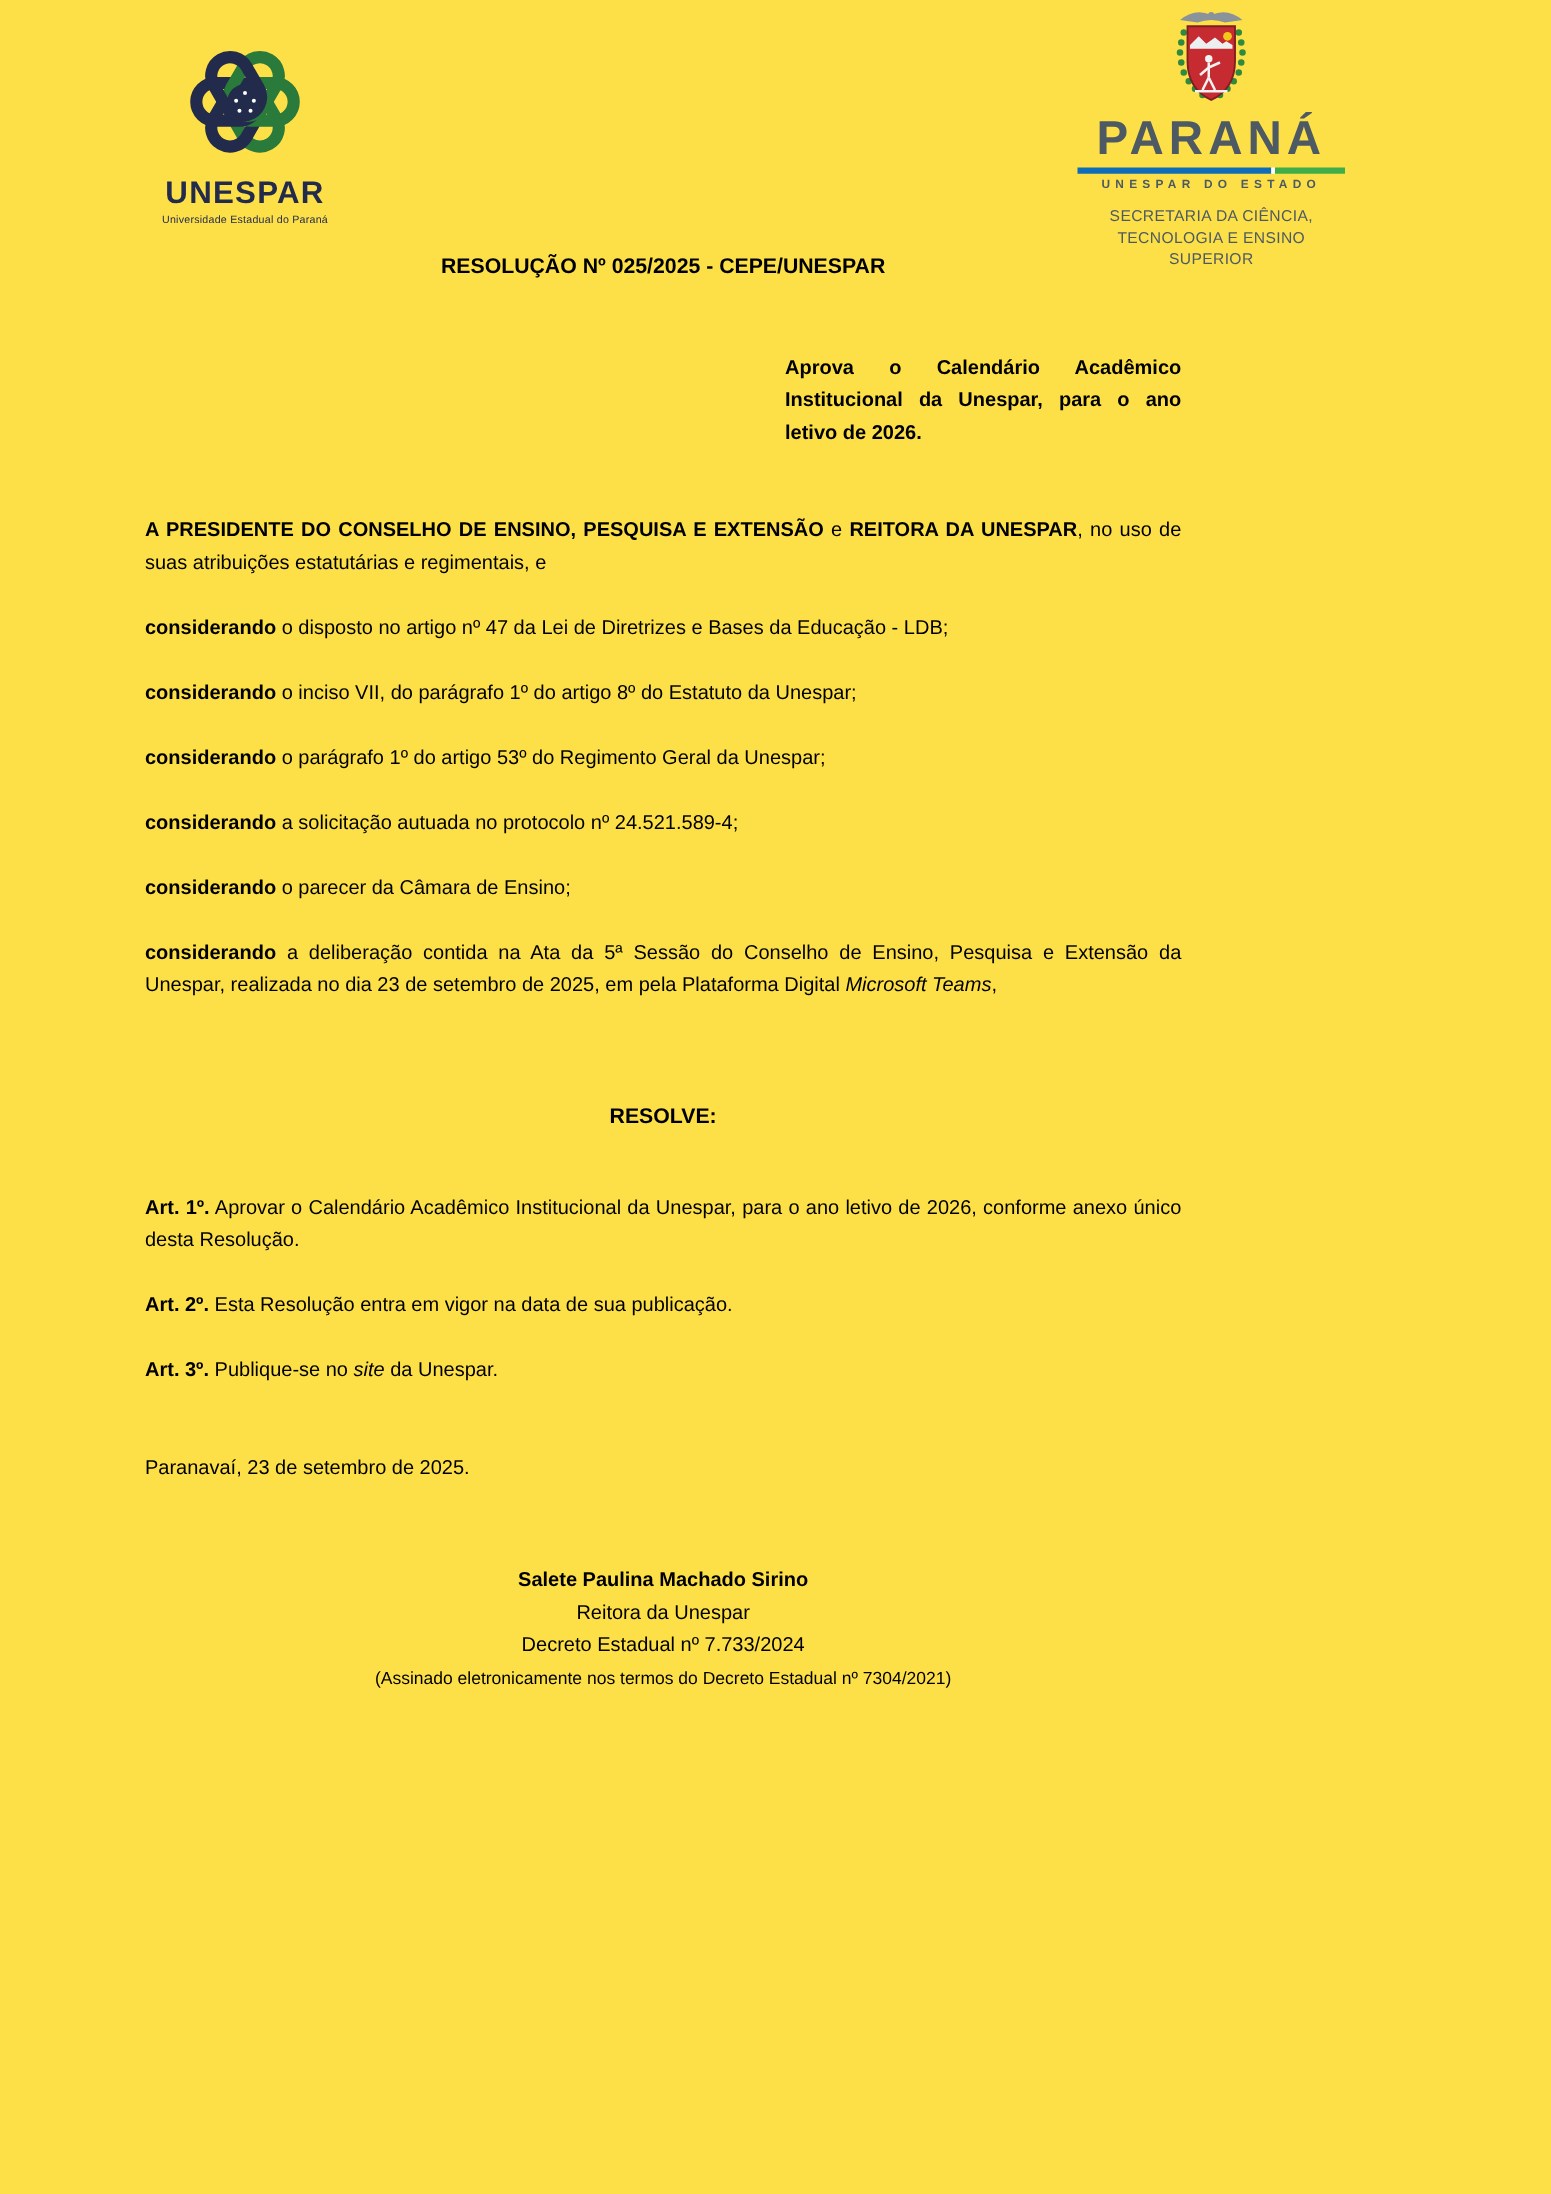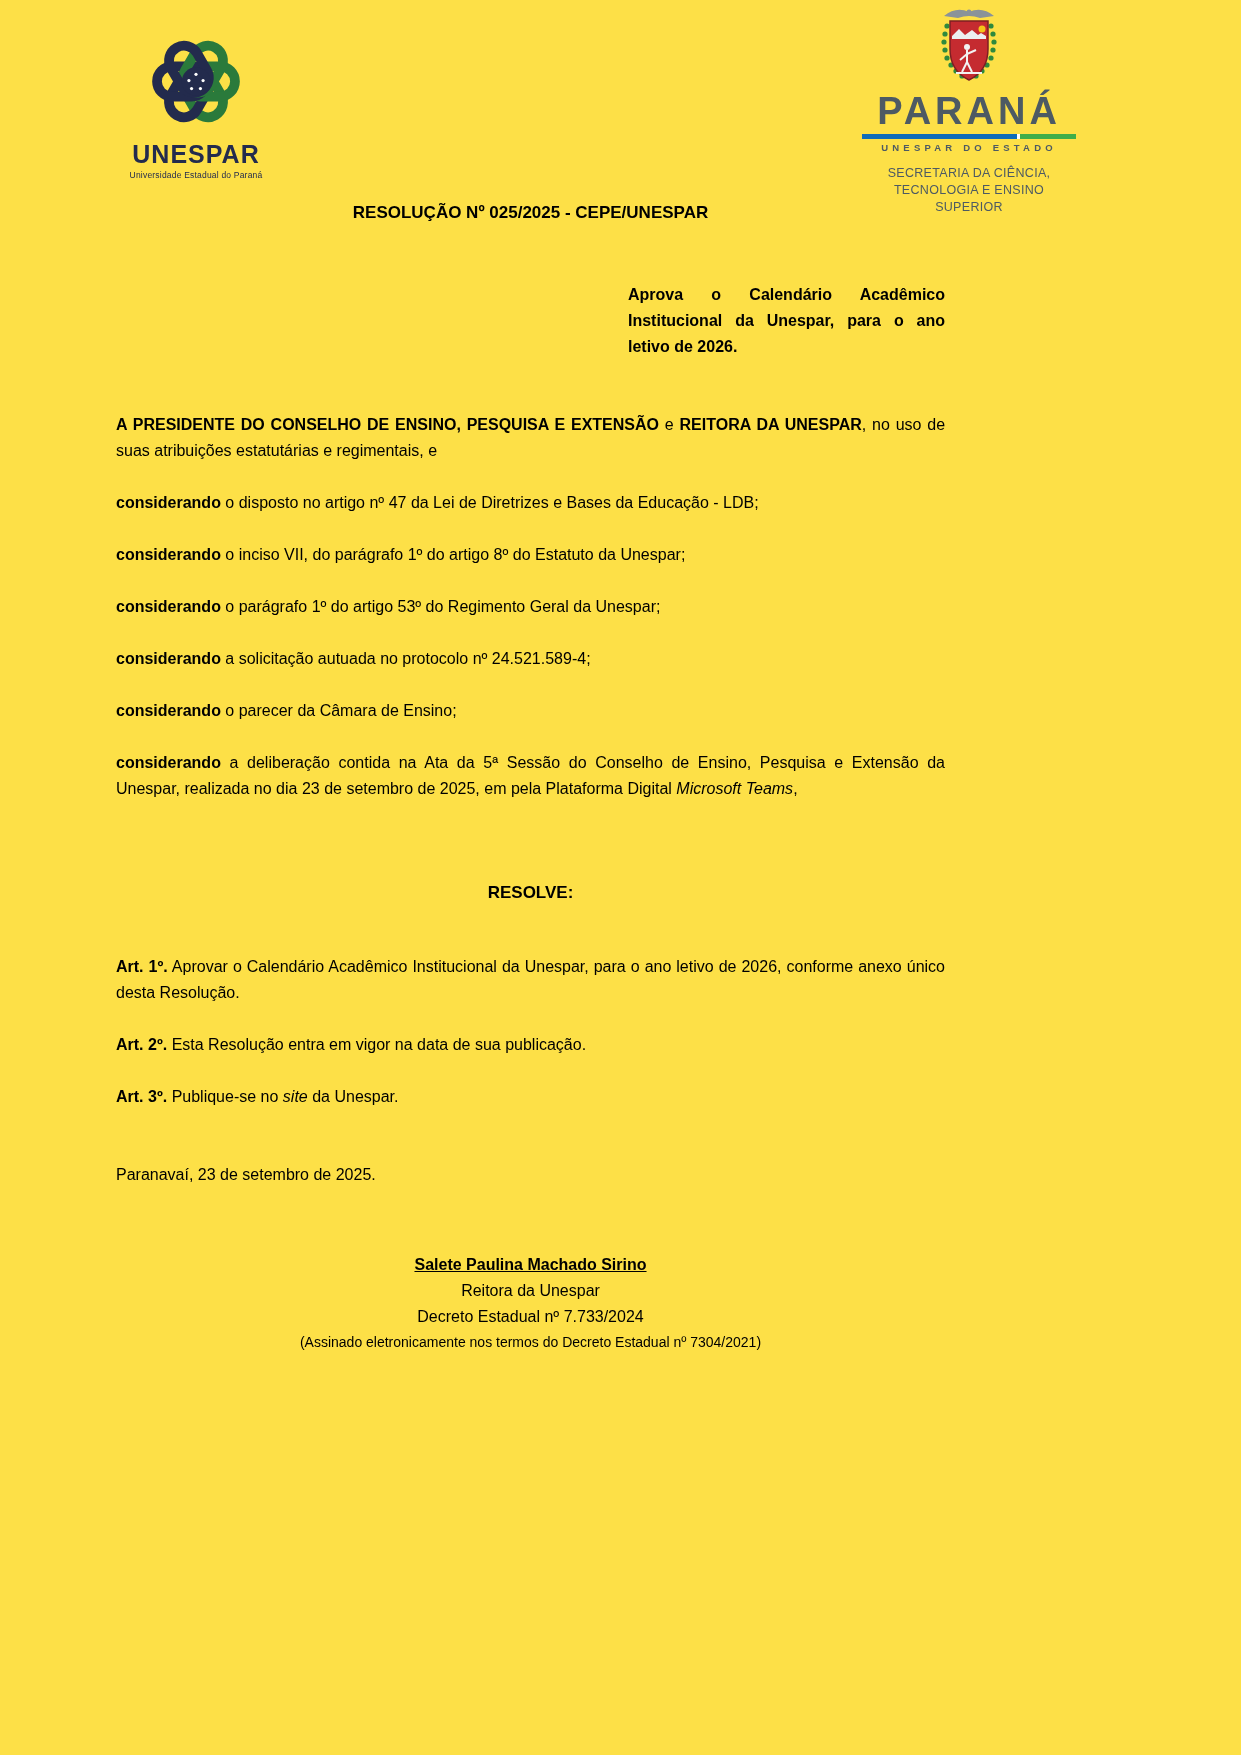--- a/index.html
+++ b/index.html
@@ -50,21 +50,21 @@
     margin:56px 0 0 512px;width:317px;text-align:justify;font-weight:bold;
   }
   .para{text-align:justify;margin:26px 0 0 0;}
   .preamble{margin-top:52px;}
   .cons-lead,.art-lead{font-weight:bold;}
   .it{font-style:italic;}
   .resolve{margin-top:78px;text-align:center;font-weight:bold;font-size:17px;}
   .art1{margin-top:48px;}
   .dateline{margin-top:52px;text-align:left;}
   .signature{margin-top:64px;text-align:center;}
-  .sig-name{font-weight:bold;text-decoration:underline;}
+  .sig-name{font-weight:bold;}
   .sig-note{font-size:14px;line-height:24px;}
 </style>
 </head>
 <body>
 
 <div class="page">
 
   <div class="unespar-logo">
     <svg class="mark" width="124" height="118" viewBox="0 0 140 132">
       <g fill="none" stroke-width="11">

